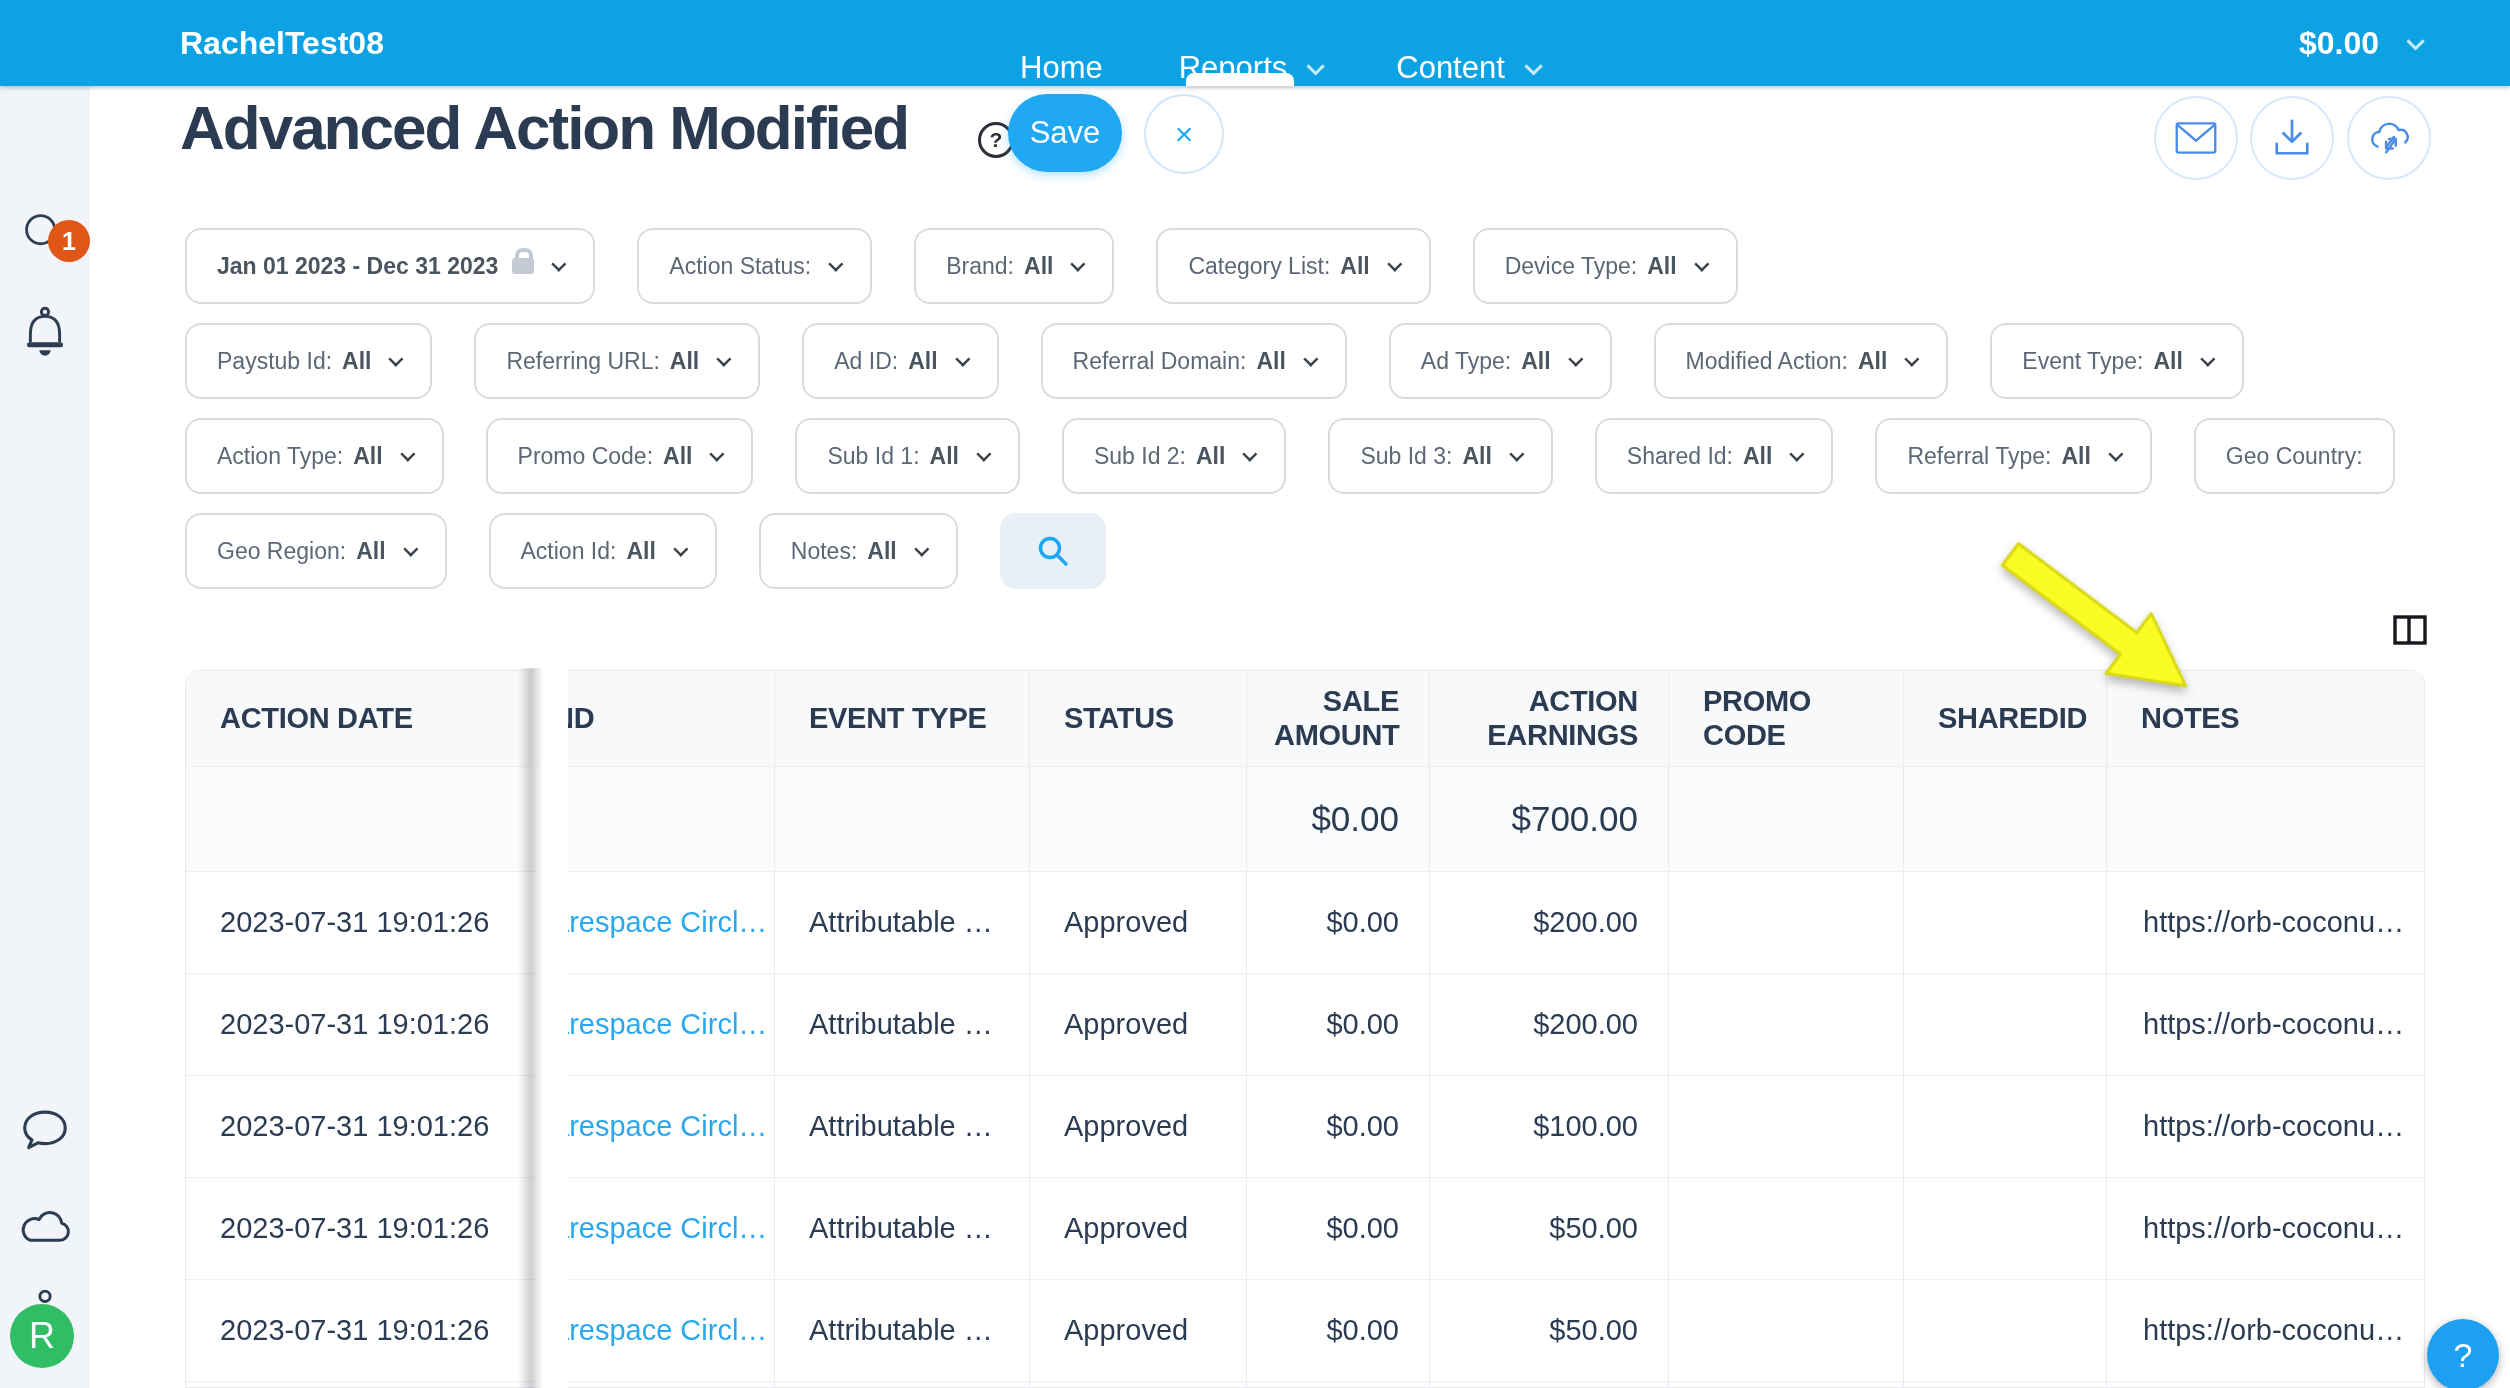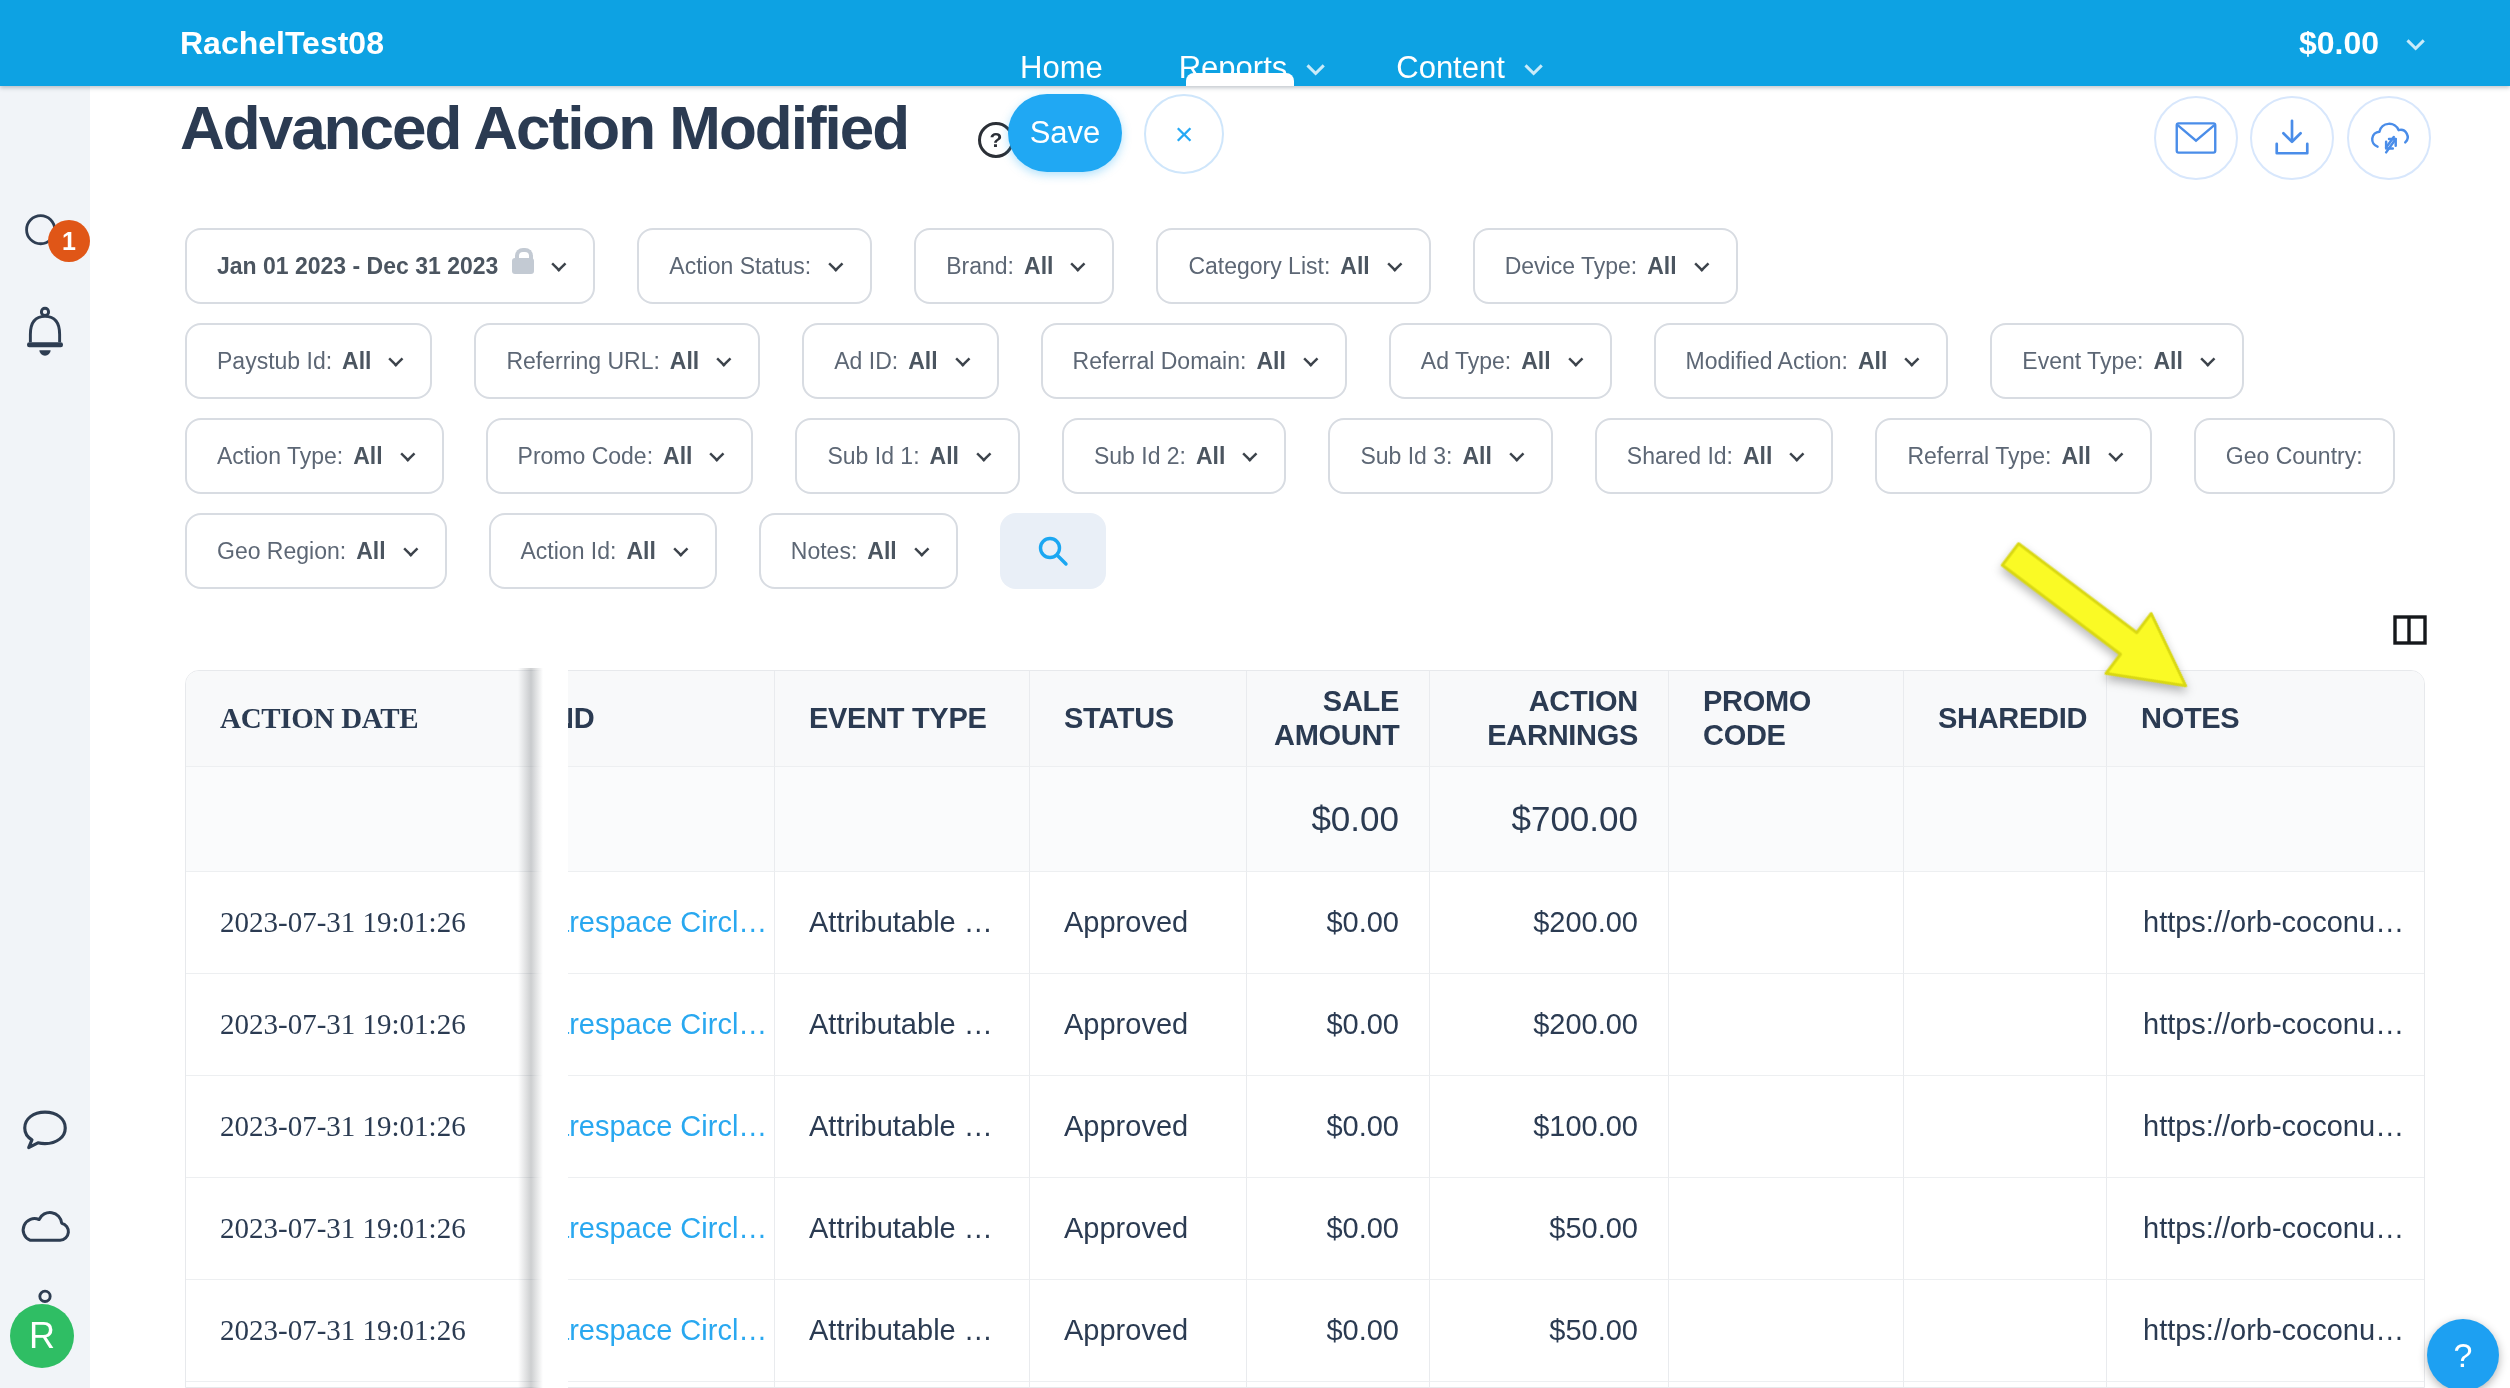--- a/index.html
+++ b/index.html
@@ -56,21 +56,21 @@
     border:4px solid #c3cad3; border-bottom:none; border-radius:8px 8px 0 0; }
   .search-chip { width:106px; height:76px; border-radius:16px; background:#e9eff7;
     display:flex; align-items:center; justify-content:center; cursor:pointer; }
   
   .cols-icon { position:absolute; left:2392px; top:614px; cursor:pointer; }
   .table { position:absolute; left:185px; top:670px; width:2240px; height:718px; background:#fff;
     border:1px solid #e7e9ec; border-radius:14px 14px 0 0; overflow:hidden; z-index:1; }
   .trow { display:grid; grid-template-columns:360px 228px 255px 217px 183px 239px 235px 203px 318px; }
   .c { display:flex; align-items:center; border-left:1px solid #e9ebee; border-top:1px solid #edeff1;
     padding-left:34px; font-size:29px; color:#2b3b52; height:102px; }
-  .trow .c:first-child { border-left:none;font-family:Liberation Serif, serif; }
+  .trow .c:first-child { border-left:none; }
   .thead .c { height:95px; background:#f8f9fa; border-top:none; font-weight:bold; letter-spacing:-.3px; }
   .thead .c span { line-height:1.15; }
   .tsummary .c { height:105px; background:#fafbfc; font-size:35px; }
   .num { justify-content:flex-end; padding-right:30px; padding-left:8px; }
   .w-sale { display:inline-block; max-width:125px; text-align:right; }
   .w-earn { display:inline-block; max-width:165px; text-align:right; }
   .w-promo { display:inline-block; max-width:115px; }
   .brand-col { padding-left:6px; }
   .link { color:#29a8f0; cursor:pointer; }
   .notes-col { padding-left:36px; }

